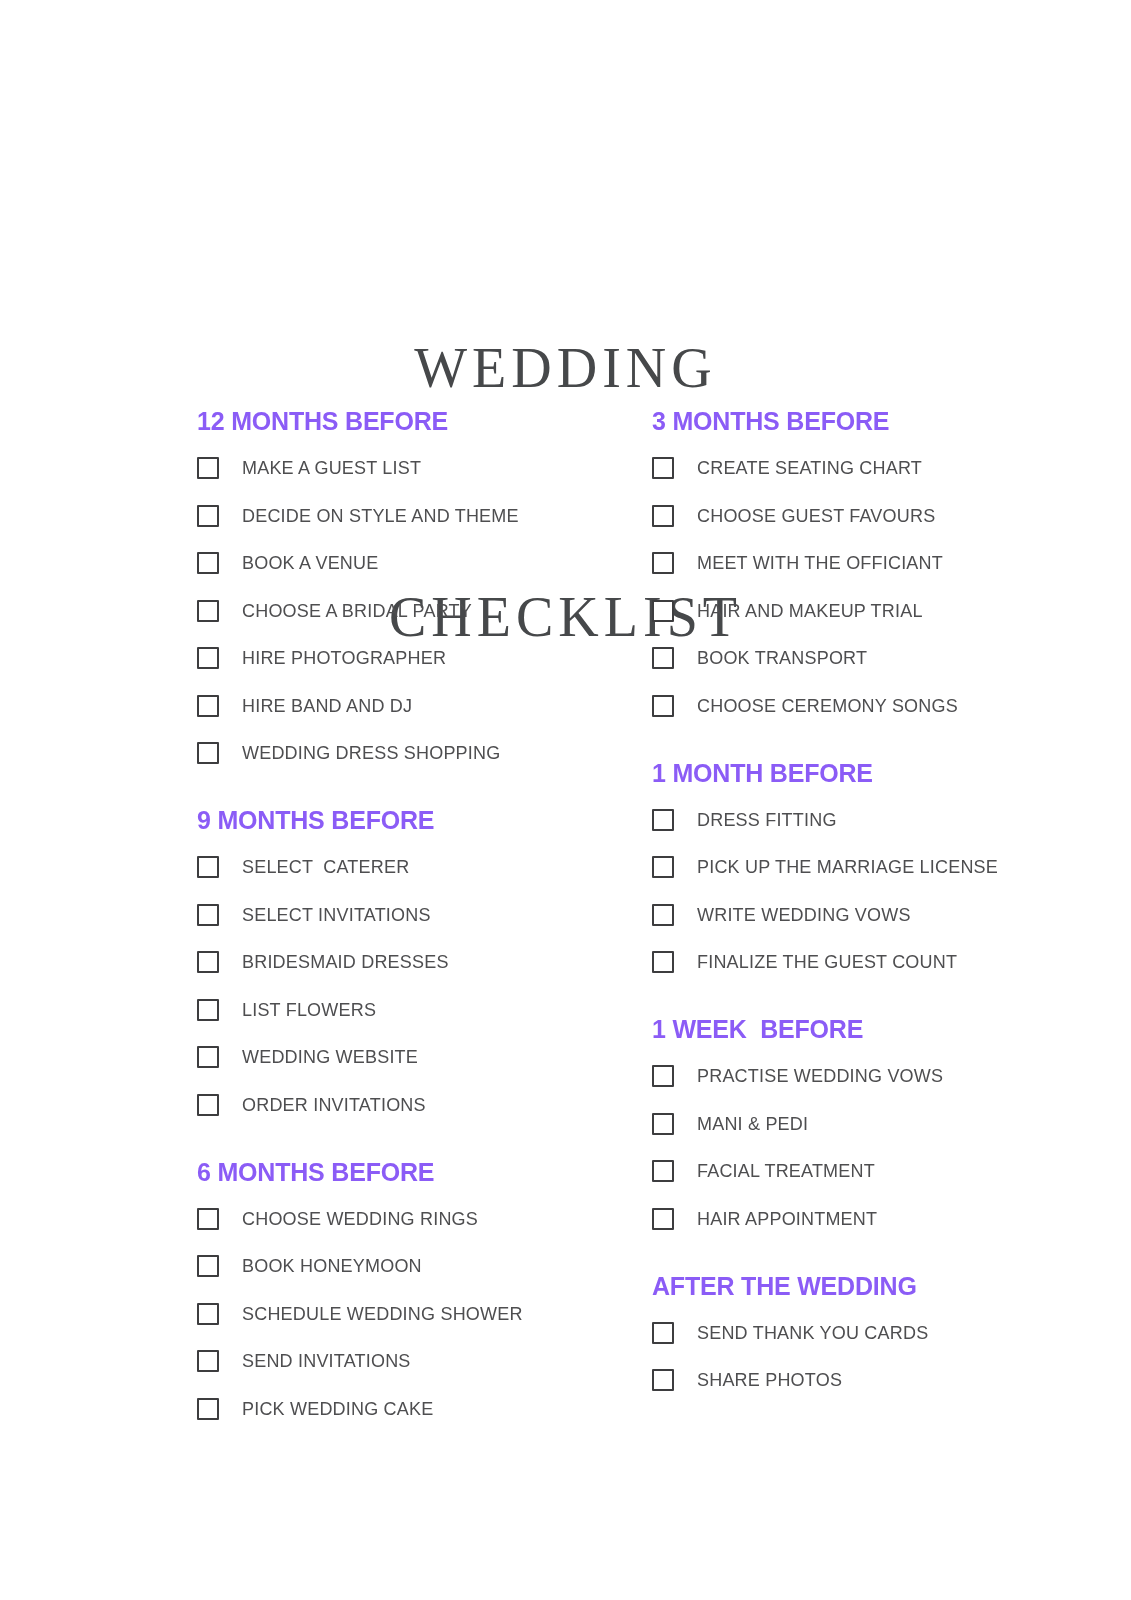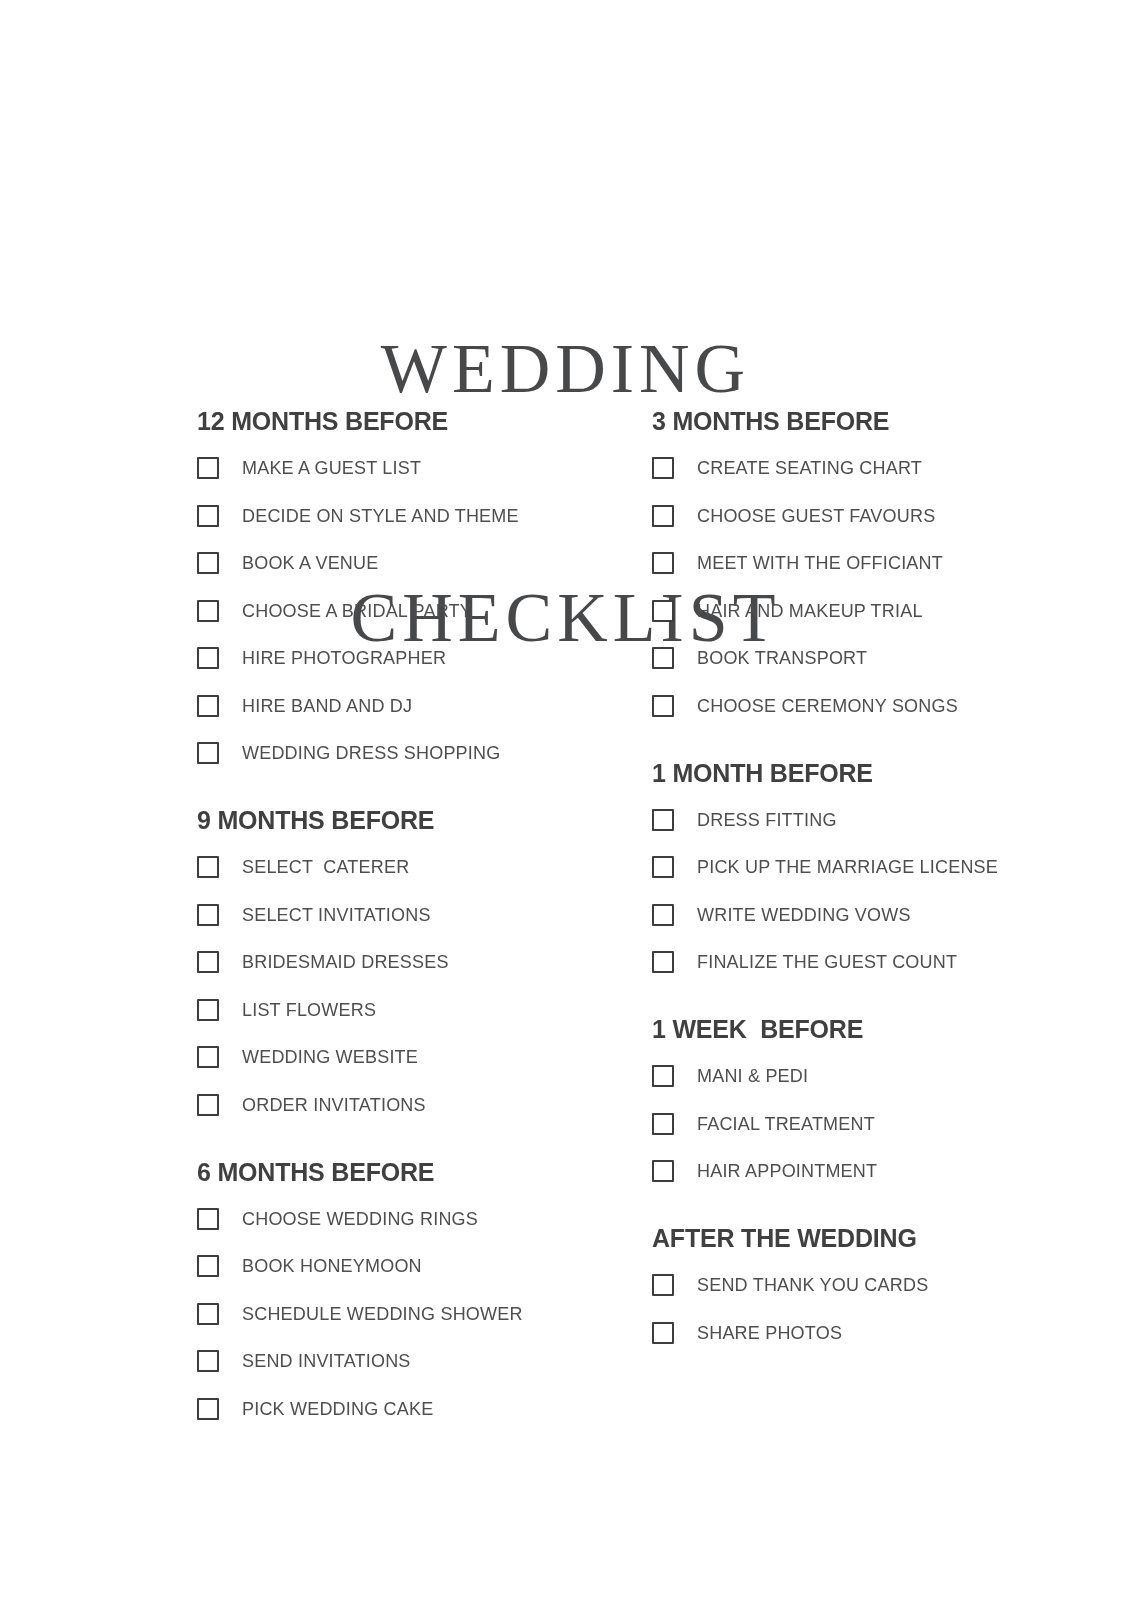--- a/index.html
+++ b/index.html
@@ -16,42 +16,42 @@
     font-family: "Liberation Sans", sans-serif;
   }
   .title {
     position: absolute;
     top: 161px;
     left: 0;
     width: 100%;
     text-align: center;
     font-family: "Liberation Serif", serif;
     font-weight: 400;
-    font-size: 70px;
+    font-size: 56px;
     line-height: 83px;
     letter-spacing: 5px;
     color: #46484a;
     white-space: pre;
   }
   .column {
     position: absolute;
     top: 407px;
     width: 460px;
   }
   .column.left  { left: 197px; }
   .column.right { left: 652px; }
   .section {
     margin-bottom: 42px;
   }
   .section-header {
     font-size: 25px;
     font-weight: 700;
     line-height: 28px;
     letter-spacing: -0.2px;
-    color: #404040;
+    color: #8b5cf6;
     margin-bottom: 22px;
     white-space: pre;
   }
   .item {
     display: flex;
     align-items: flex-end;
     height: 22px;
     margin-bottom: 25.5px;
   }
   .checkbox {
@@ -207,20 +207,24 @@
         </div>
         <div class="item">
           <span class="checkbox"></span>
           <span class="item-label">FINALIZE THE GUEST COUNT</span>
         </div>
       </div>
       <div class="section">
         <div class="section-header">1 WEEK  BEFORE</div>
         <div class="item">
           <span class="checkbox"></span>
+          <span class="item-label">PRACTISE WEDDING VOWS</span>
+        </div>
+        <div class="item">
+          <span class="checkbox"></span>
           <span class="item-label">MANI &amp; PEDI</span>
         </div>
         <div class="item">
           <span class="checkbox"></span>
           <span class="item-label">FACIAL TREATMENT</span>
         </div>
         <div class="item">
           <span class="checkbox"></span>
           <span class="item-label">HAIR APPOINTMENT</span>
         </div>

